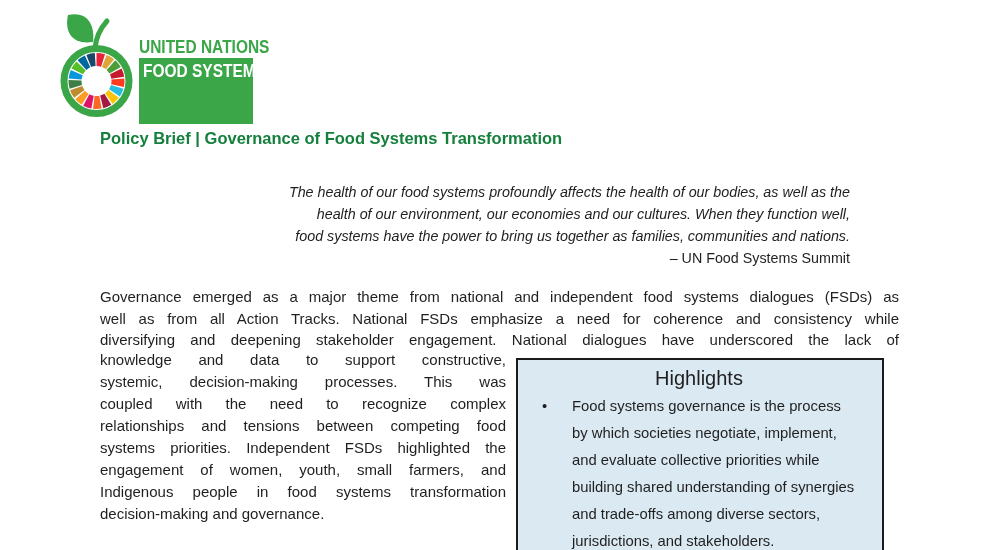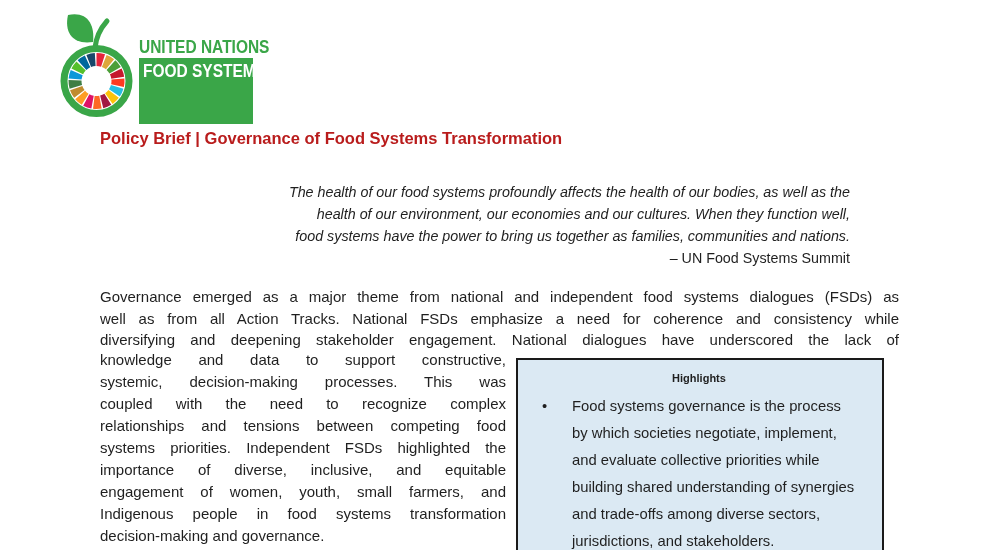--- a/index.html
+++ b/index.html
@@ -19,21 +19,21 @@
   .logo-band{
     position:absolute;left:110px;width:114px;height:66px;background:var(--green);
     color:#ffffff;font-weight:bold;padding:2px 0 0 4px;box-sizing:border-box;
   }
   .band-line{font-size:18px;line-height:23px;white-space:nowrap;}
   .squish{display:inline-block;transform:scaleX(.86);transform-origin:0 50%;}
 
   
   .doc-title{
     position:absolute;left:100px;top:129px;font-size:16.5px;font-weight:bold;
-    color:#b91c1c;white-space:nowrap;
+    color:#15803d;white-space:nowrap;
   }
 
   
   .quote{position:absolute;left:150px;top:181px;width:700px;text-align:right;
     font-size:14.3px;line-height:22px;}
   .quote .qline{font-style:italic;}
   .quote .qattr{font-style:normal;}
 
   
   .intro{position:absolute;left:100px;top:286px;width:799px;
@@ -42,21 +42,21 @@
     font-size:15px;line-height:22px;}
   .jline{text-align:justify;text-align-last:justify;}
   .jline-end{text-align:left;}
 
   
   .hl-box{
     position:absolute;left:516px;top:358px;width:368px;height:192px;
     box-sizing:border-box;border:2px solid #1a1a1a;border-bottom:none;
     background:var(--hl-bg);padding:4px 26px 0 24px;
   }
-  .hl-title{text-align:center;font-weight:bold;font-size:11px;line-height:25px;margin-top:2px;}
+  .hl-title{text-align:center;font-weight:normal;font-size:20px;line-height:25px;margin-top:2px;}
   .hl-bullet{display:flex;margin-top:2px;font-size:14.8px;line-height:27px;}
   .hl-marker{width:30px;flex:0 0 30px;}
   .hl-text{flex:1;}
 </style>
 </head>
 <body style="--green: #3aa648; --hl-bg: #dbe9f3;">
 
 <div class="page">
 
   <div class="logo">
@@ -112,21 +112,20 @@
     <div class="jline">well as from all Action Tracks. National FSDs emphasize a need for coherence and consistency while</div>
     <div class="jline">diversifying and deepening stakeholder engagement. National dialogues have underscored the lack of</div>
   </div>
 
   <div class="leftcol">
     <div class="jline">knowledge and data to support constructive,</div>
     <div class="jline">systemic, decision-making processes. This was</div>
     <div class="jline">coupled with the need to recognize complex</div>
     <div class="jline">relationships and tensions between competing food</div>
     <div class="jline">systems priorities. Independent FSDs highlighted the</div>
-    <div class="jline">importance of diverse, inclusive, and equitable</div>
     <div class="jline">engagement of women, youth, small farmers, and</div>
     <div class="jline">Indigenous people in food systems transformation</div>
     <div class="jline-end">decision-making and governance.</div>
   </div>
 
   <div class="hl-box">
     <div class="hl-title">Highlights</div>
     <div class="hl-bullet">
       <span class="hl-marker">•</span>
       <span class="hl-text">Food systems governance is the process by which societies negotiate, implement, and evaluate collective priorities while building shared understanding of synergies and trade-offs among diverse sectors, jurisdictions, and stakeholders.</span>

